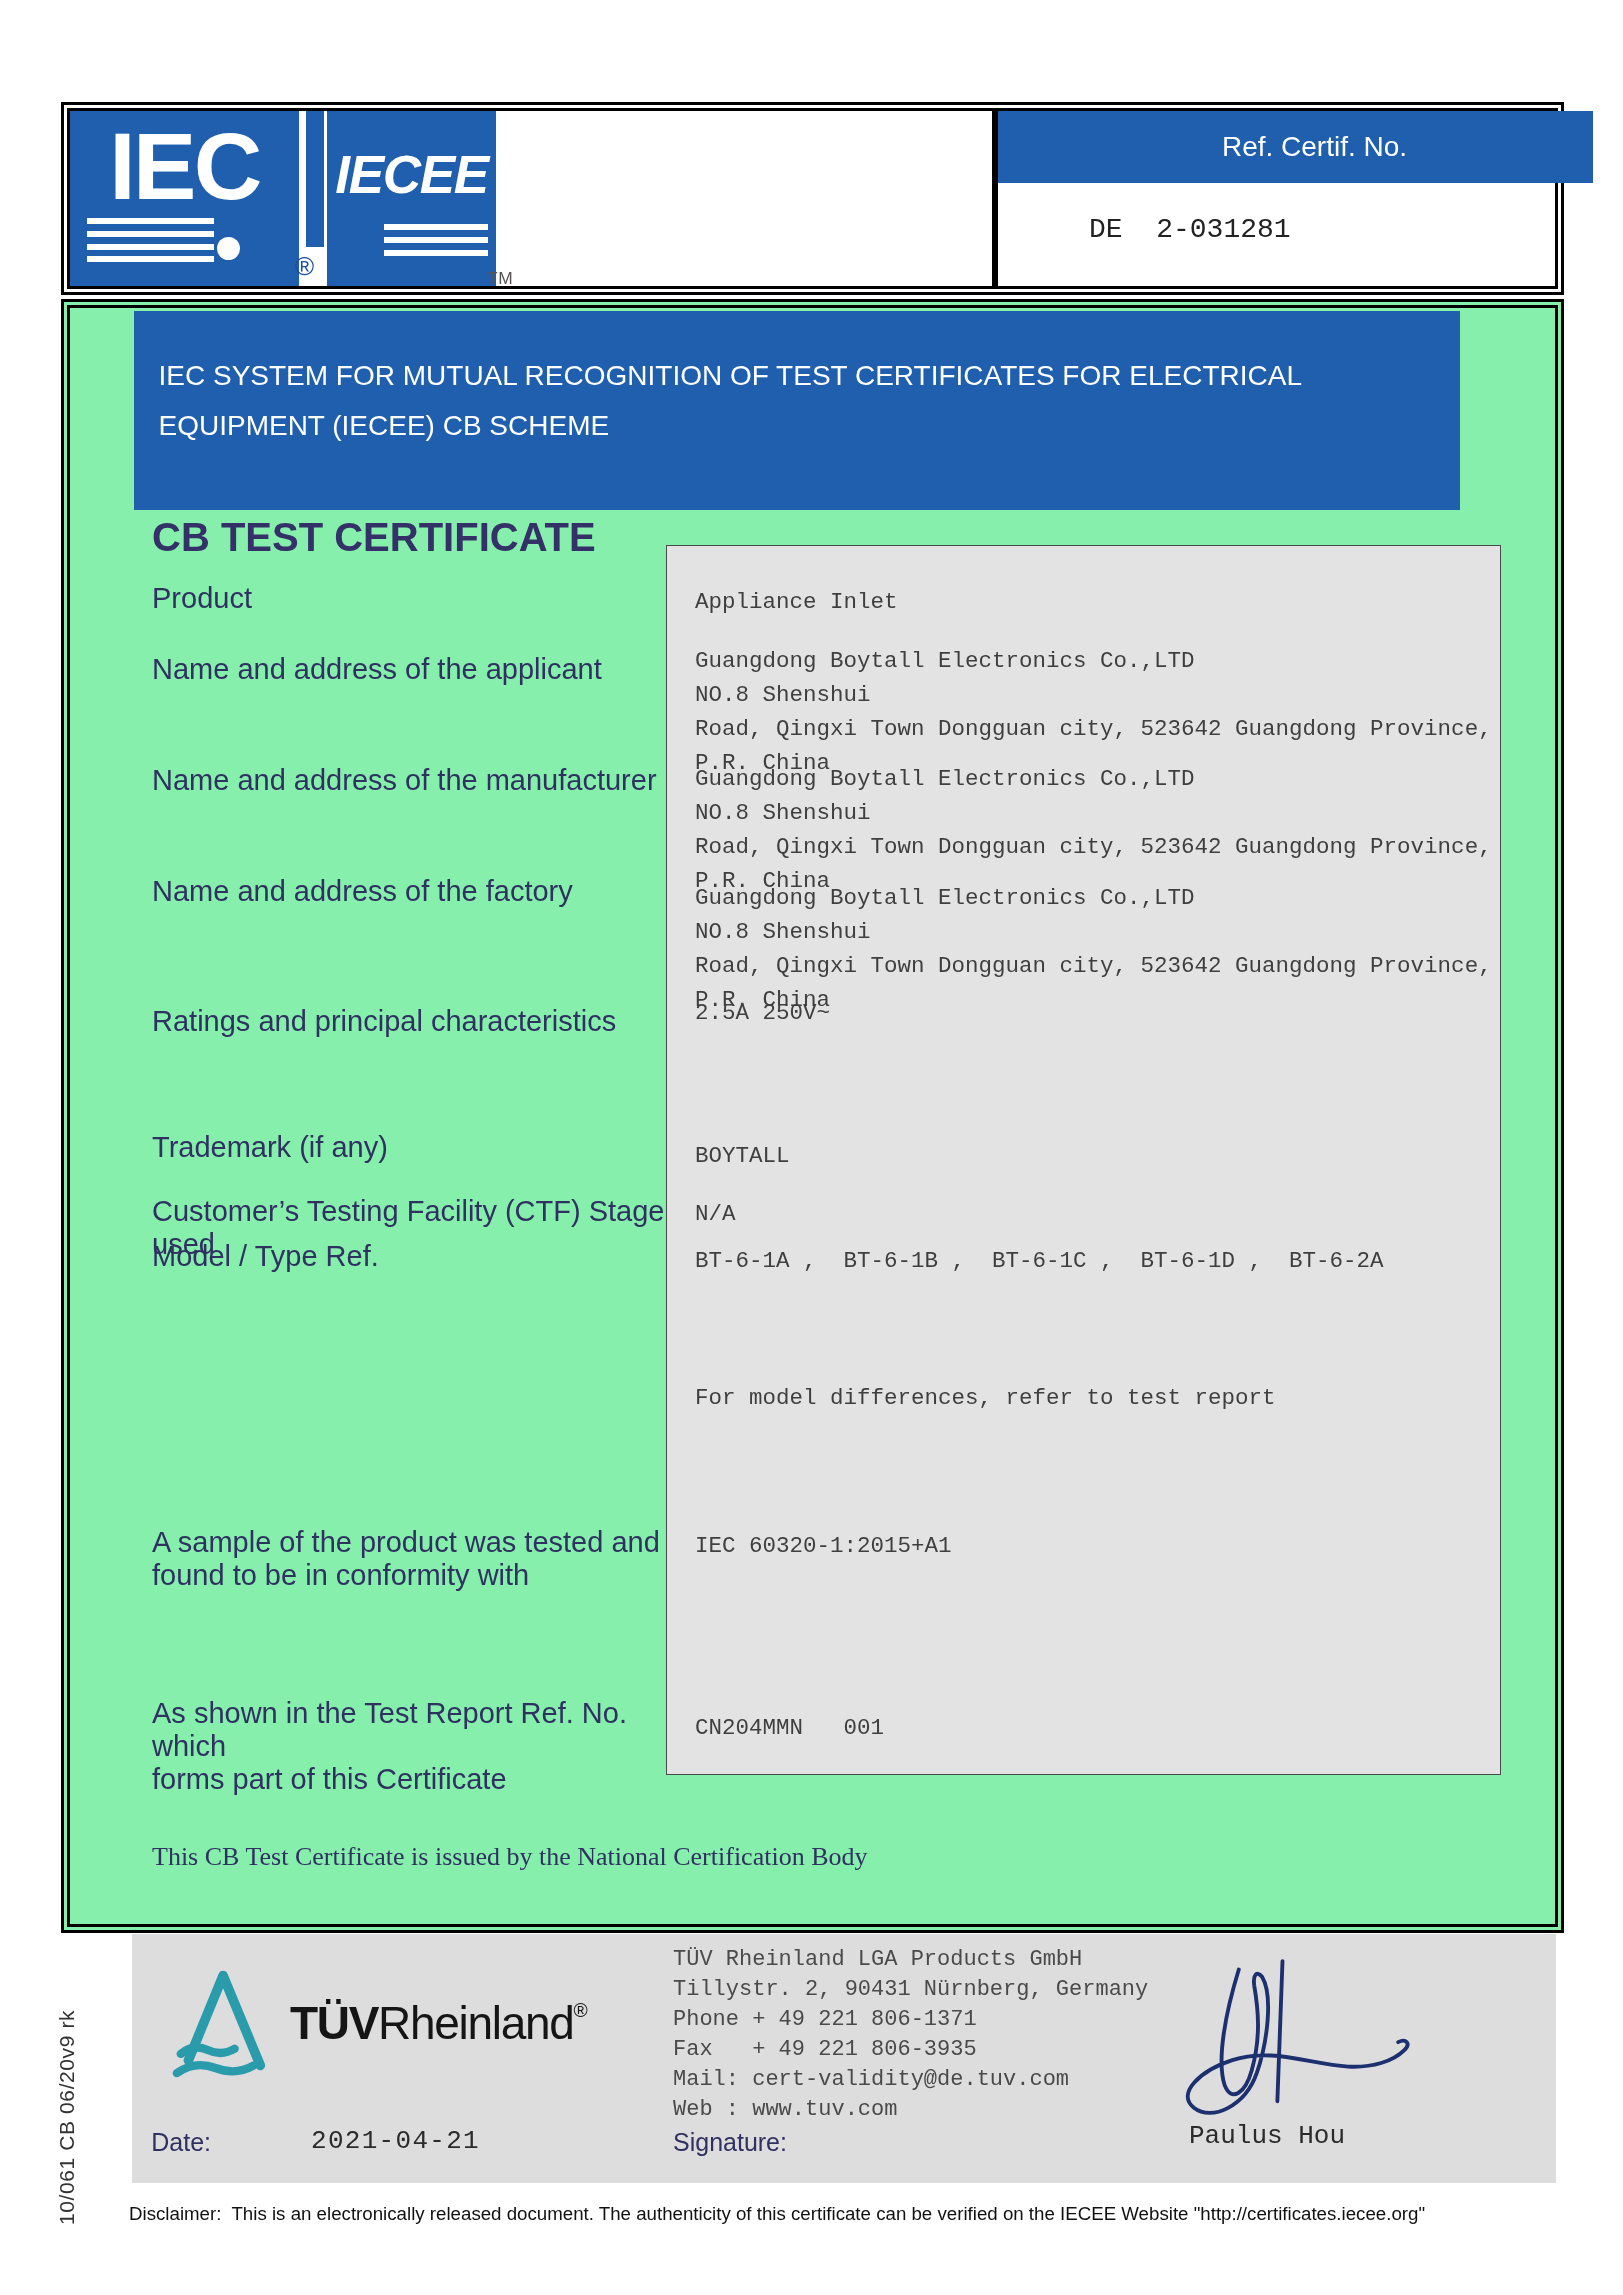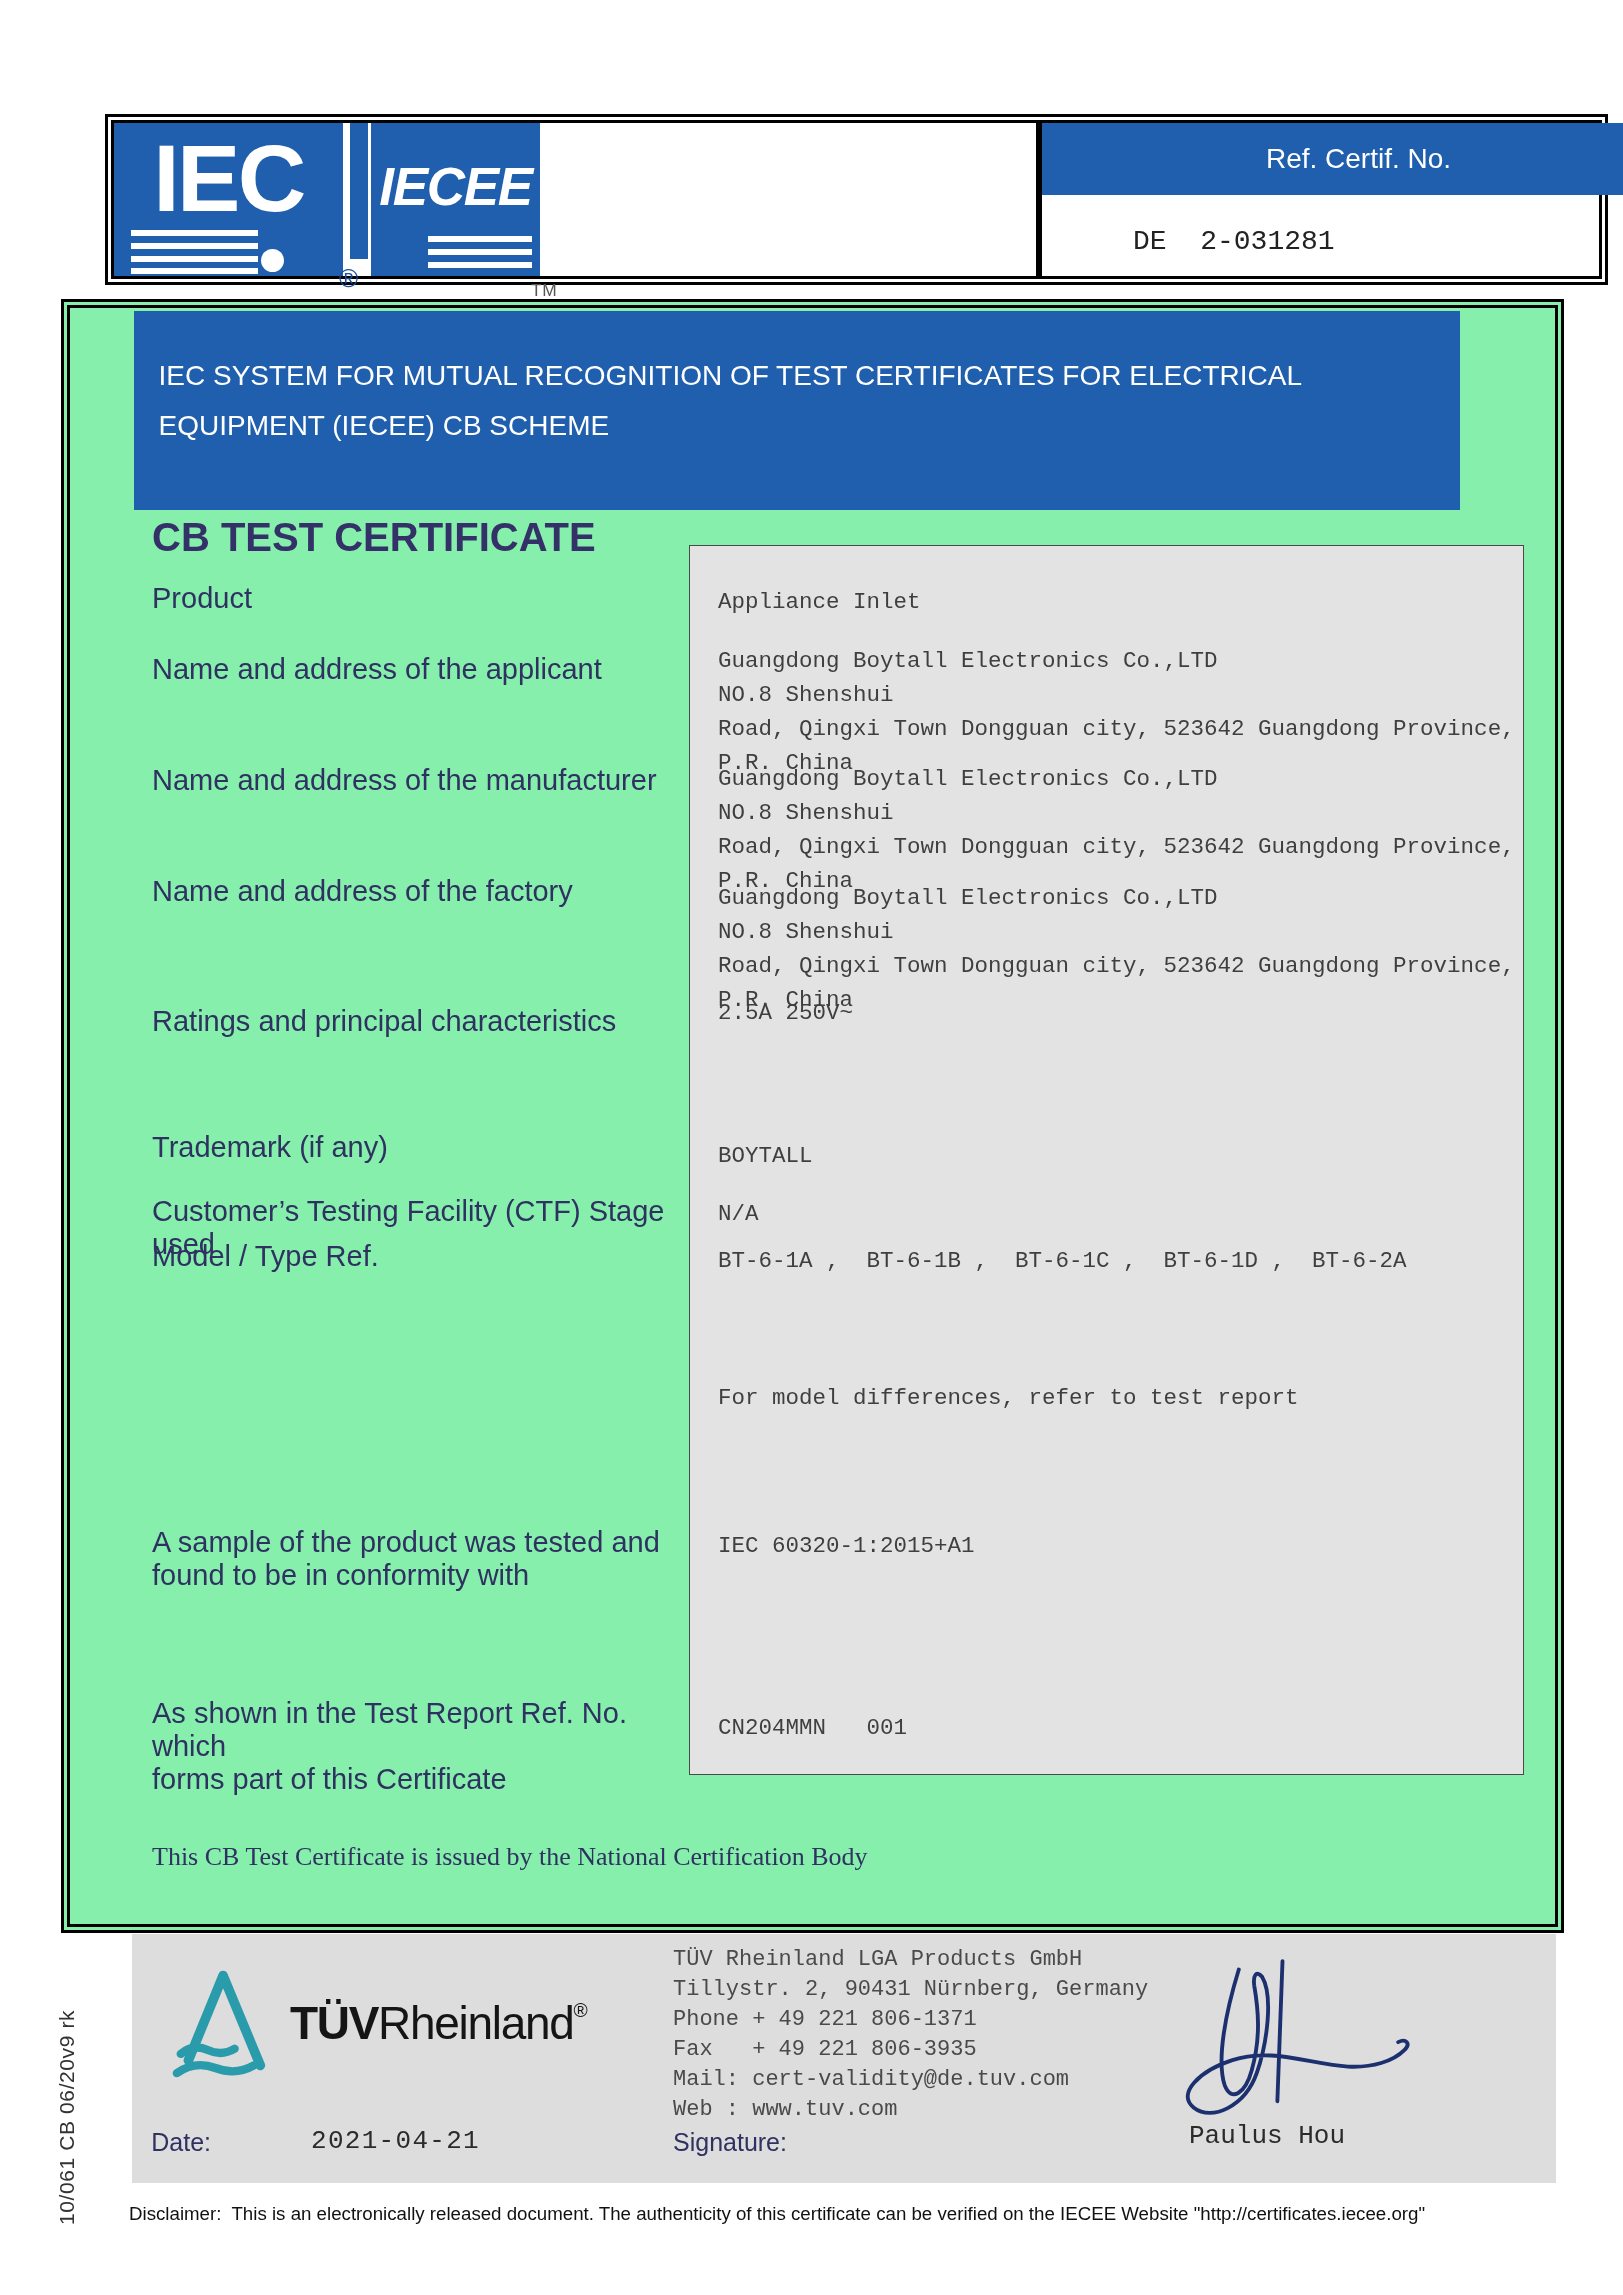--- a/index.html
+++ b/index.html
@@ -7,22 +7,22 @@
     position:relative;
     width:1623px;height:2295px;
     font-family:"Liberation Sans","DejaVu Sans",sans-serif;
     color:#222;
     overflow:hidden;
   }
   .abs{position:absolute;}
 
   
   .header-box{
-    left:61px;top:114px;width:1503px;height:171px;
-    border:9px double #000;box-sizing:border-box;background:#fff;margin-left:44px;
+    left:61px;top:102px;width:1503px;height:193px;
+    border:9px double #000;box-sizing:border-box;background:#fff;
   }
   .blue{background:#1f5fae;}
   .iec-box{left:0;top:0;width:229px;height:100%;overflow:hidden;}
   .iec-text{
     position:absolute;left:0;top:3.9px;width:100%;
     color:#fff;font-weight:bold;font-size:95px;letter-spacing:-2.6px;
     text-align:center;line-height:103px;
   }
   .iec-stripe{position:absolute;left:16.7px;width:127px;height:6.4px;background:#fff;}
   .iec-dot{position:absolute;left:147px;top:126px;width:23px;height:23px;border-radius:50%;background:#fff;}
@@ -64,21 +64,21 @@
   .field-label{
     left:82px;width:528px;
     color:#2f3161;font-size:29px;line-height:33px;white-space:pre-line;
   }
   .lbl-0{top:274px;} .lbl-1{top:345px;} .lbl-2{top:456px;} .lbl-3{top:567px;}
   .lbl-4{top:697px;} .lbl-5{top:823px;} .lbl-6{top:887px;} .lbl-7{top:932px;}
   .lbl-8{top:1077px;} .lbl-9{top:1218px;} .lbl-10{top:1389px;}
 
   .values-box{
     left:596px;top:237px;width:835px;height:1230px;
-    background:#e3e3e3;border:1.9px solid #4a4a4a;box-sizing:border-box;margin-left:23px;
+    background:#e3e3e3;border:1.9px solid #4a4a4a;box-sizing:border-box;
   }
   .field-value{
     position:absolute;left:28px;
     font-family:"Liberation Mono","DejaVu Sans Mono",monospace;
     font-size:22.5px;line-height:34px;color:#3f3f3f;white-space:pre-wrap;
   }
   .val-0{top:39px;} .val-1{top:98px;} .val-2{top:216px;} .val-3{top:335px;}
   .val-4{top:450px;} .val-5{top:593px;} .val-6{top:651px;} .val-7{top:698px;}
   .val-8{top:835px;} .val-9{top:983px;} .val-10{top:1165px;}
 

